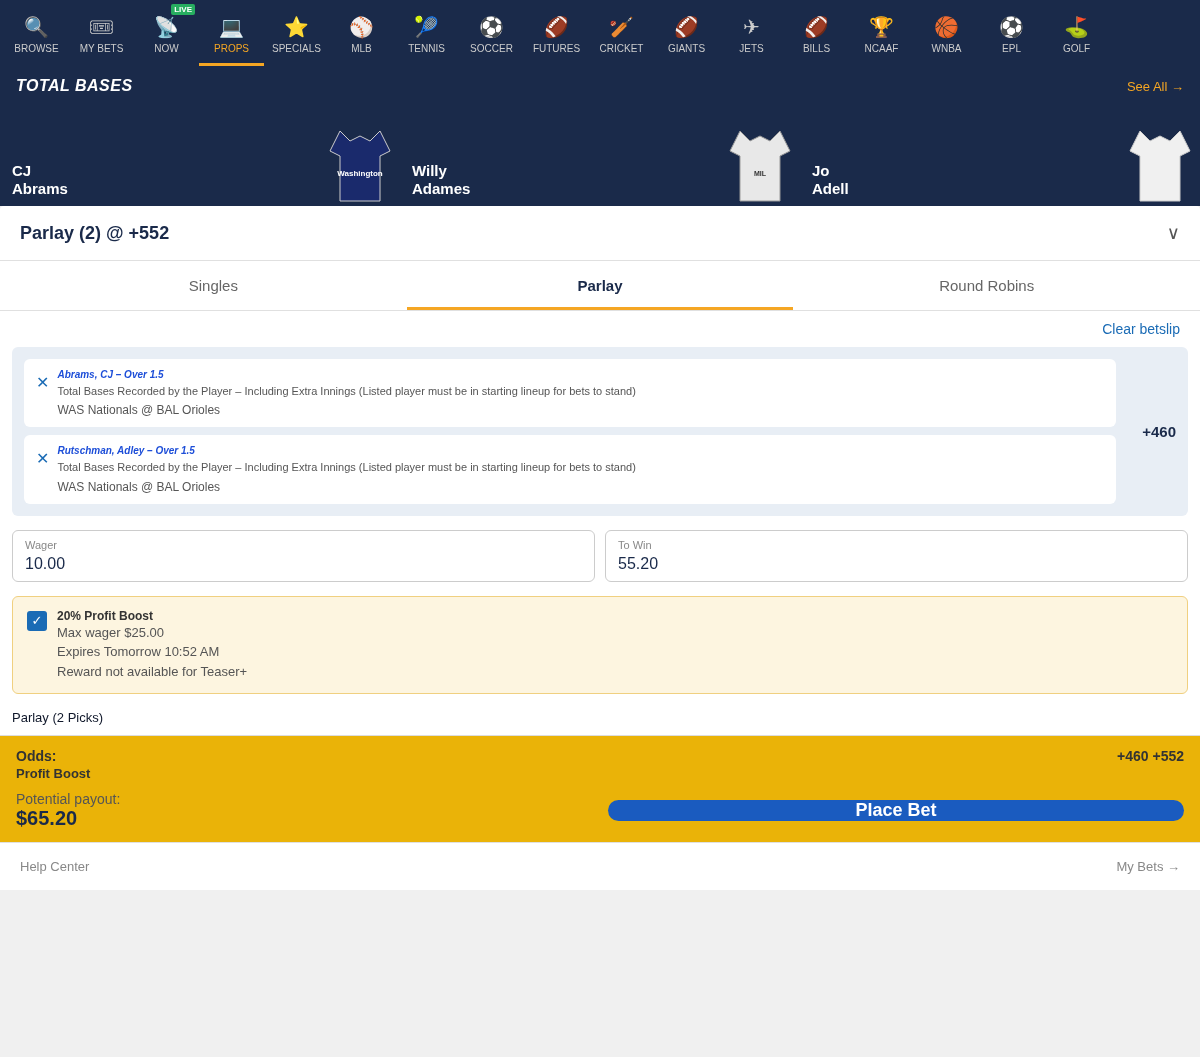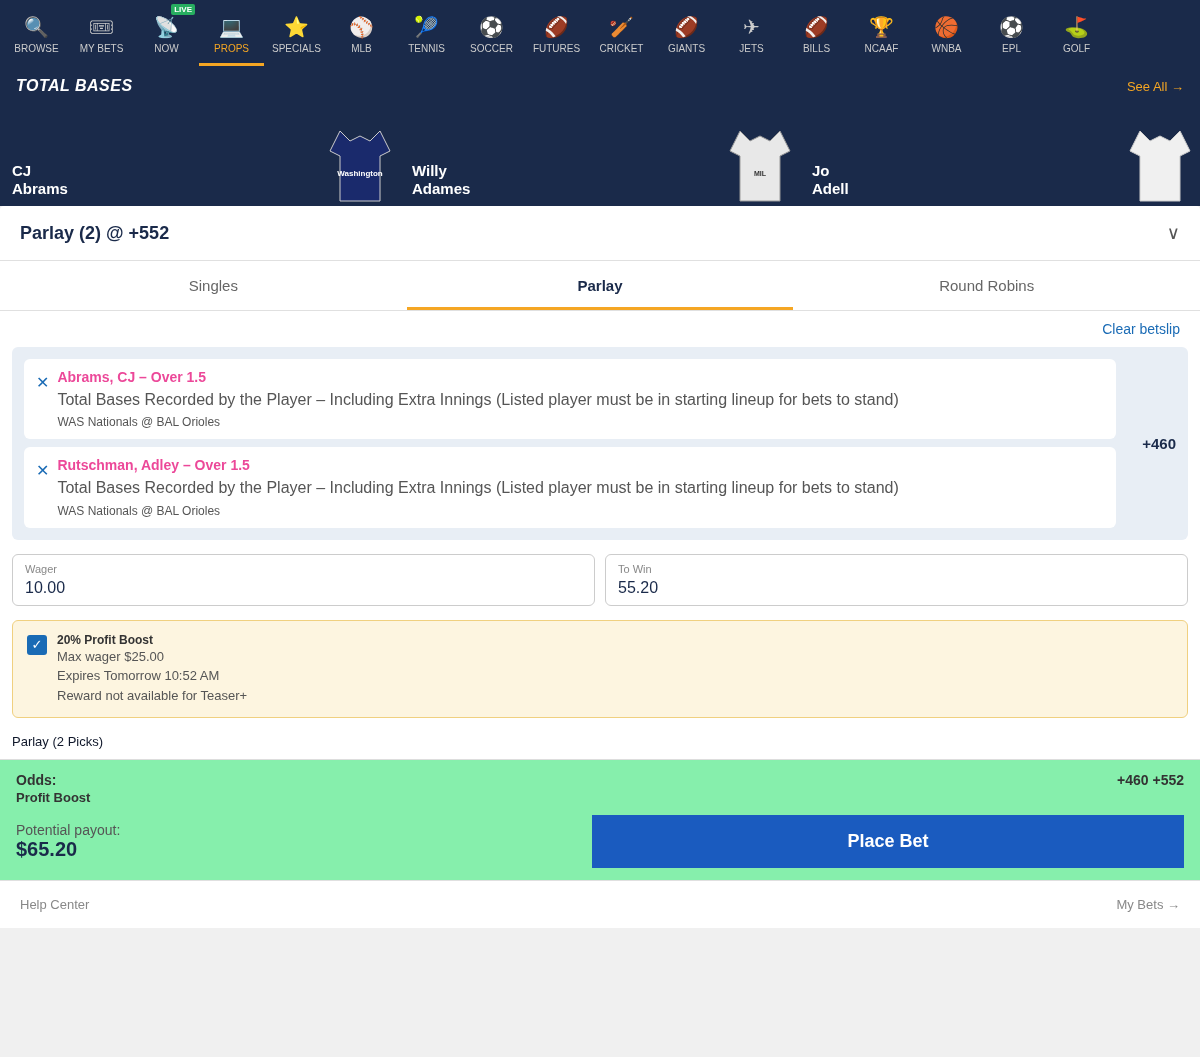--- a/index.html
+++ b/index.html
@@ -191,26 +191,27 @@
     }
     .bet-item {
       background: white;
       border-radius: 6px;
       padding: 10px 12px;
       margin-bottom: 8px;
     }
     .bet-item:last-child { margin-bottom: 0; }
     .bet-item-header {
       font-weight: 700;
-      font-size: 14px;
-      color: #ec4899;
+      font-size: 10px;
+      color: #1d4ed8;
       margin-bottom: 4px;
+      font-style: italic;
     }
     .bet-item-desc {
-      font-size: 16px;
+      font-size: 11px;
       color: #555;
       margin-bottom: 4px;
       line-height: 1.4;
       text-align: right;
     }
     .bet-item-match {
       font-size: 12px;
       color: #555;
     }
     .bet-items-right {
@@ -303,21 +304,21 @@
 
     
     .parlay-picks {
       padding: 6px 12px 10px;
       font-size: 13px;
       color: #0f172a;
     }
 
     
     .odds-summary {
-      background: #86efac;
+      background: #eab308;
       padding: 12px 16px;
       border-top: 1px solid #ddd;
     }
     .odds-row {
       display: flex;
       justify-content: space-between;
       align-items: center;
       margin-bottom: 2px;
     }
     .odds-label {
@@ -341,24 +342,23 @@
     }
     .payout-amount {
       font-size: 20px;
       font-weight: 700;
       color: #1a2a4a;
     }
     .place-bet-btn {
       background: #1a5bbf;
       color: white;
       border: none;
-      border-radius: 0;
+      border-radius: 14px;
       font-size: 18px;
       font-weight: 700;
-      padding: 16px;
       cursor: pointer;
       flex: 1;
       min-width: 400px;
     }
     .bottom-row {
       display: flex;
       align-items: center;
       gap: 16px;
       margin-top: 10px;
     }

